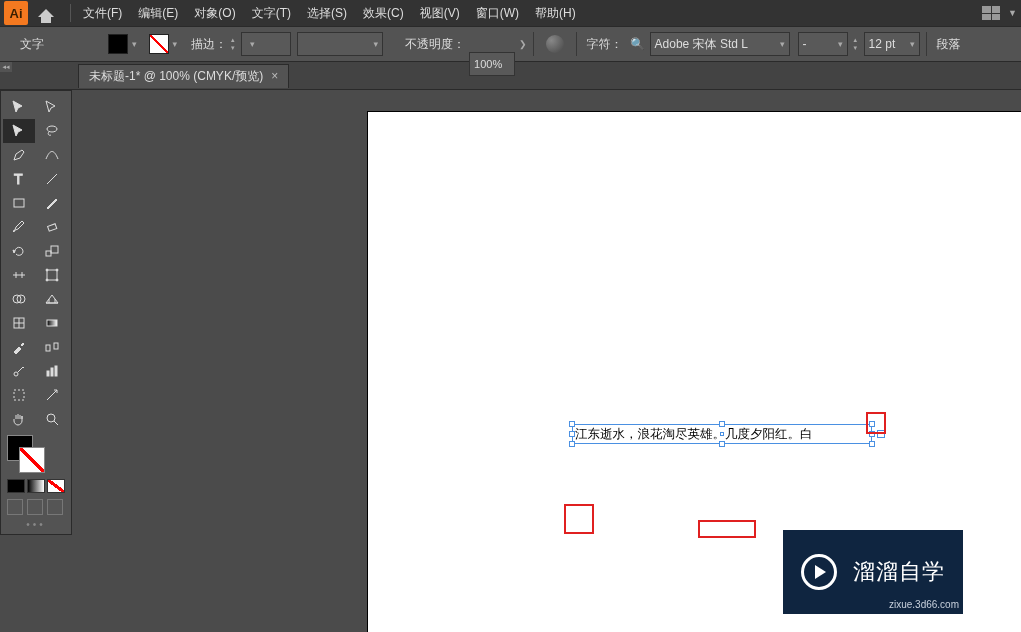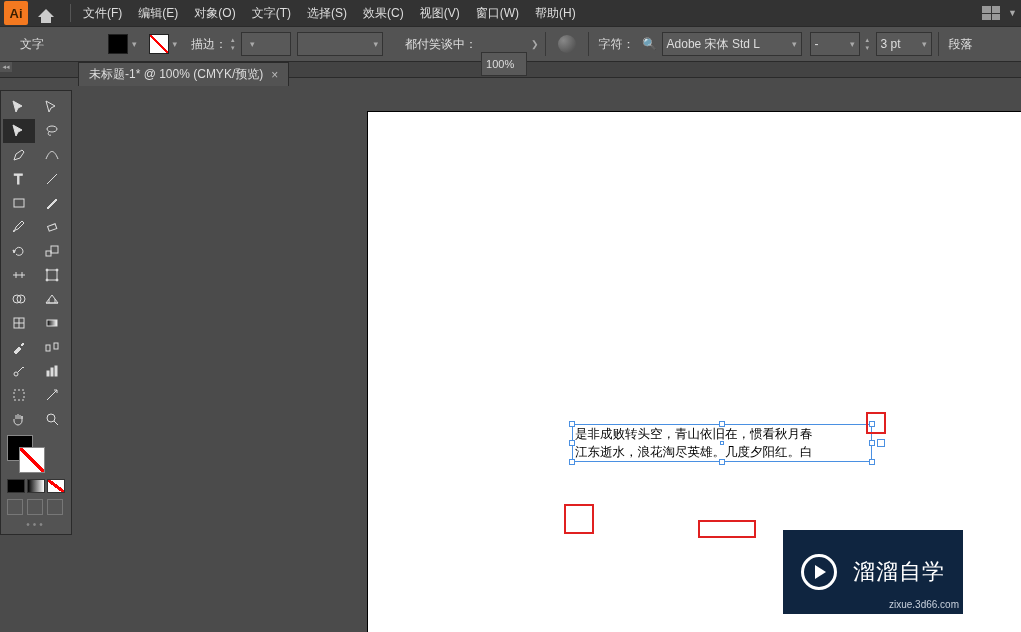--- a/index.html
+++ b/index.html
@@ -31,21 +31,21 @@
 .num-input { height: 24px; width: 46px; background: #595959; border: 1px solid #333; color: #ddd; font-size: 11px; padding: 0 4px; display: flex; align-items: center; margin-top: 40px; }
 .stepper { width: 10px; height: 24px; display: flex; flex-direction: column; justify-content: center; color: #aaa; font-size: 7px; }
 .globe { width: 18px; height: 18px; border-radius: 50%; background: radial-gradient(circle at 30% 30%, #888, #444); margin: 0 6px; }
 .search-icon { color: #bbb; margin: 0 4px; font-size: 12px; }
 .sep-v { width: 1px; height: 24px; background: #383838; margin: 0 6px; }
 
 
 .side-tab { position: absolute; left: 0; top: 62px; width: 12px; height: 10px; background: #535353; display: flex; align-items: center; justify-content: center; font-size: 7px; color: #aaa; }
 
 
-.doc-tabs { height: 16px; background: #434343; display: flex; align-items: flex-start; padding-left: 78px; border-bottom: 1px solid #2a2a2a; }
+.doc-tabs { height: 28px; background: #434343; display: flex; align-items: center; padding-left: 78px; border-bottom: 1px solid #2a2a2a; }
 .doc-tab { height: 24px; background: #535353; color: #ddd; font-size: 12px; padding: 4px 10px; display: flex; align-items: center; gap: 8px; border: 1px solid #2a2a2a; border-bottom: none; }
 .tab-close { color: #bbb; font-size: 12px; cursor: pointer; }
 
 
 .toolbox { position: absolute; left: 0; top: 90px; width: 72px; background: #535353; border: 1px solid #2a2a2a; padding: 4px 2px; }
 .tool-grid { display: grid; grid-template-columns: 1fr 1fr; gap: 0; }
 .tool { width: 32px; height: 24px; display: flex; align-items: center; justify-content: center; color: #ddd; font-size: 14px; cursor: pointer; }
 .tool.active { background: #2a2a2a; }
 .tool svg { width: 16px; height: 16px; fill: #ddd; stroke: #ddd; }
 .color-swatches { position: relative; height: 40px; margin-top: 4px; }
@@ -134,21 +134,21 @@
   <div class="dropdown w50">
       <span></span>
       <span class="chev">▾</span>
     </div>
   <div style="width:6px"></div>
   <div class="dropdown" style="width:86px">
       <span style="flex:1"></span>
       <span class="chev">▾</span>
     </div>
   <div style="width:18px"></div>
-  <span class="opt-label">都付笑谈中：</span>
+  <span class="opt-label">不透明度：</span>
   <div class="num-input">100%</div>
   <span class="chev">❯</span>
   <div class="sep-v"></div>
   <div class="globe"></div>
   <div class="sep-v"></div>
   <span class="opt-label">字符：</span>
   <span class="search-icon">🔍</span>
   <div class="dropdown w140">
       <span>Adobe 宋体 Std L</span>
       <span class="chev" style="margin-left:auto">▾</span>
@@ -157,21 +157,21 @@
   <div class="dropdown" style="width:50px">
       <span>-</span>
       <span class="chev" style="margin-left:auto">▾</span>
     </div>
   <div style="width:6px"></div>
   <div class="stepper">
       <span>▴</span>
       <span>▾</span>
     </div>
   <div class="dropdown" style="width:56px">
-      <span>3 pt</span>
+      <span>12 pt</span>
       <span class="chev" style="margin-left:auto">▾</span>
     </div>
   <div class="sep-v"></div>
   <span class="opt-label">段落</span>
 </div>
 
 <div class="side-tab">◂◂</div>
 
 <div class="doc-tabs">
   <div class="doc-tab">
@@ -359,21 +359,20 @@
     <div class="draw-mode"></div>
   </div>
   <div class="dots-row">•••</div>
 </div>
 
 <div class="canvas-area">
   <div class="artboard"></div>
 
   <div class="text-frame">
     <div class="text-content">
-      <p>是非成败转头空，青山依旧在，惯看秋月春</p>
       <p>江东逝水，浪花淘尽英雄。几度夕阳红。白</p>
     </div>
     <div class="sel-handle h-tl"></div>
     <div class="sel-handle h-tm"></div>
     <div class="sel-handle h-tr"></div>
     <div class="sel-handle h-ml"></div>
     <div class="sel-handle h-mr"></div>
     <div class="sel-handle h-bl"></div>
     <div class="sel-handle h-bm"></div>
     <div class="sel-handle h-br"></div>

